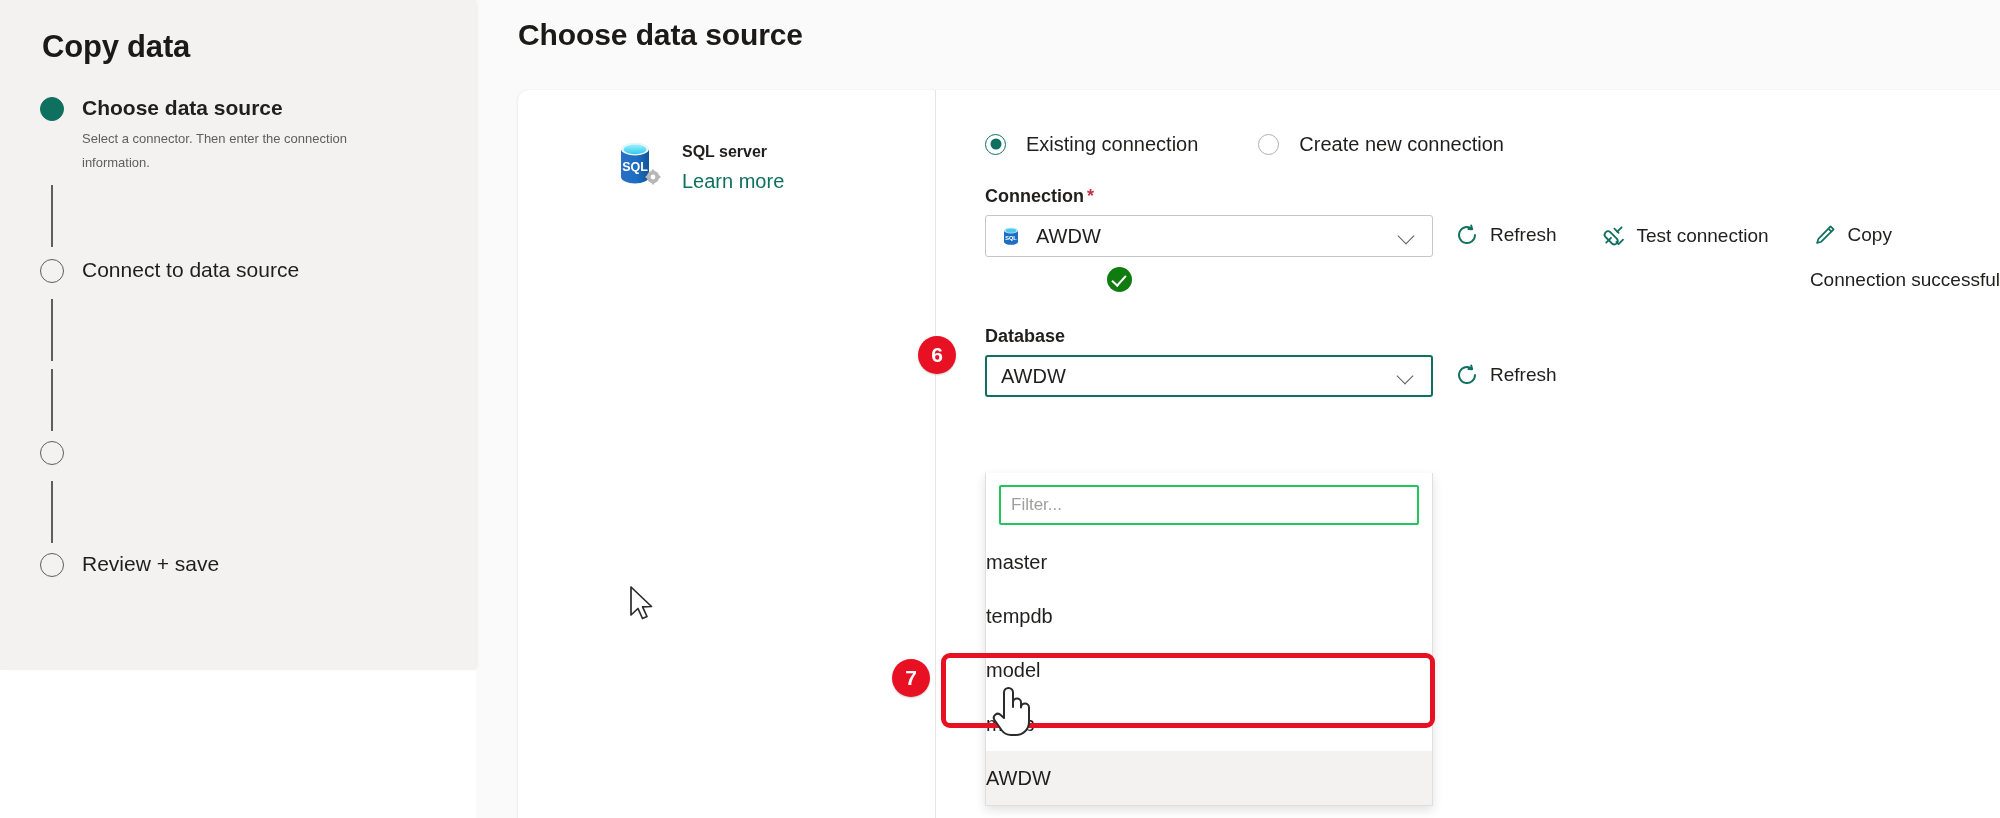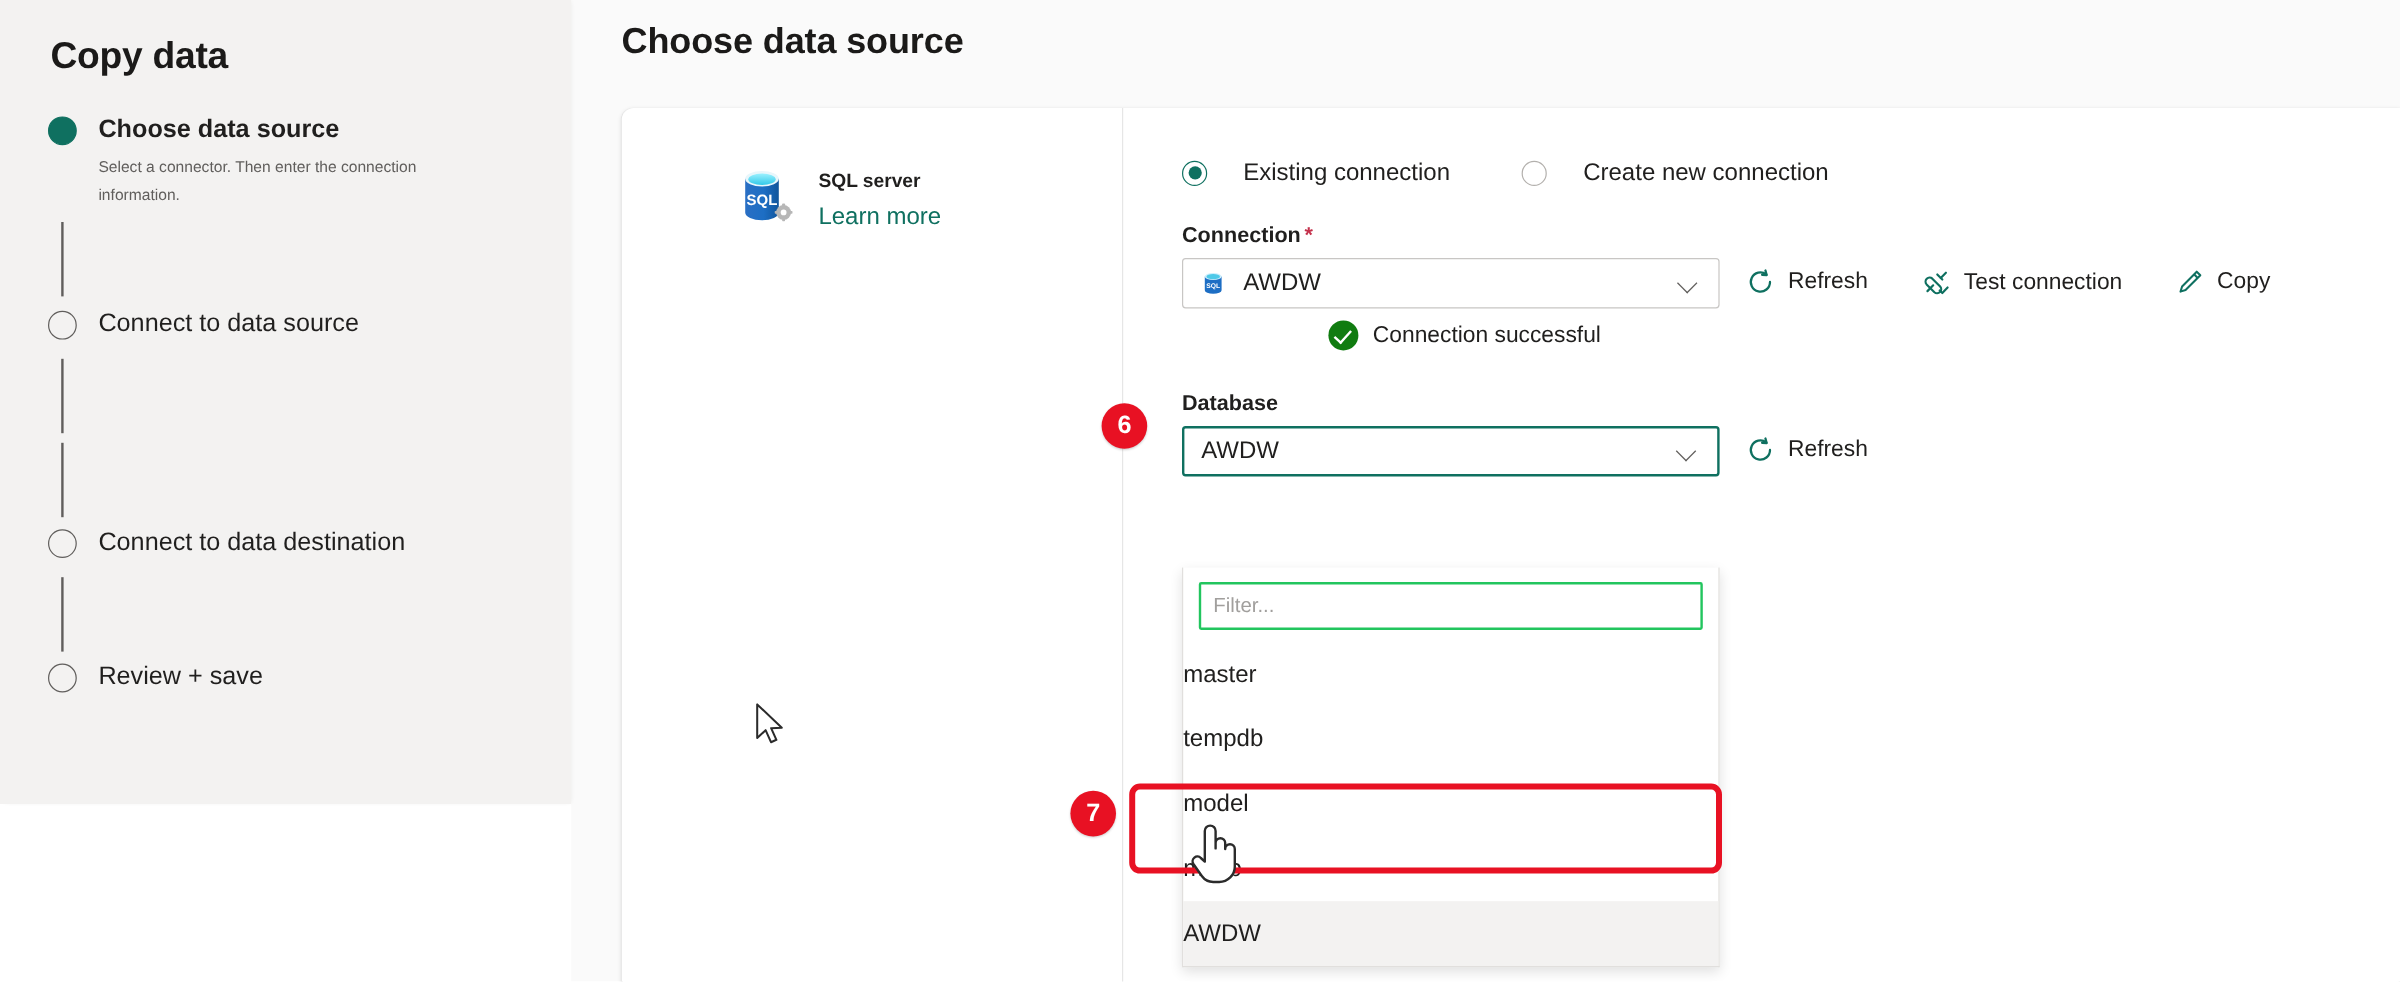--- a/index.html
+++ b/index.html
@@ -180,21 +180,21 @@
   
   .radio-row {
     display: flex;
     align-items: center;
     gap: 60px;
     margin-bottom: 28px;
   }
   .radio {
     display: flex;
     align-items: center;
-    gap: 30px;
+    gap: 20px;
     cursor: pointer;
   }
   .radio-circle {
     width: 21px;
     height: 21px;
     border-radius: 50%;
     box-sizing: border-box;
     position: relative;
     flex: 0 0 21px;
   }
@@ -307,20 +307,21 @@
     color: #201f1e;
     line-height: 24px;
   }
 
   .status-row {
     display: flex;
     align-items: center;
     gap: 12px;
     margin-left: 122px;
     margin-top: 10px;
+    justify-content: space-between;
   }
   .status-label {
     font-size: 19px;
     color: #201f1e;
     line-height: 24px;
   }
   .check-badge {
     width: 25px; height: 25px;
     flex: 0 0 25px;
     border-radius: 50%;
@@ -423,21 +424,20 @@
       <div class="step">
         <span class="step-bullet pending"></span>
         <span class="step-label">Connect to data source</span>
       </div>
       <div class="step-connector" style="height:62px;margin-top:8px;margin-bottom:8px;"></div>
 
       <div class="step-connector" style="height:62px;margin-top:8px;margin-bottom:8px;"></div>
 
       <div class="step">
         <span class="step-bullet pending"></span>
-        <span class="step-label">Connect to data destination</span>
       </div>
       <div class="step-connector" style="height:62px;margin-top:8px;margin-bottom:8px;"></div>
 
       <div class="step">
         <span class="step-bullet pending"></span>
         <span class="step-label">Review + save</span>
       </div>
 
     </div>
   </div>

